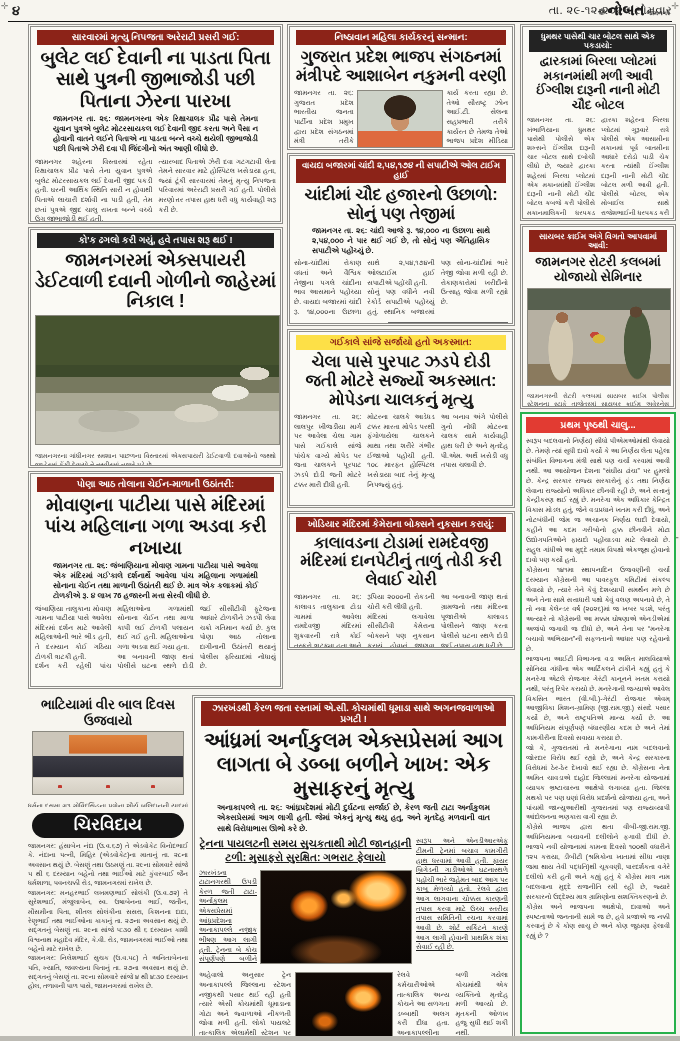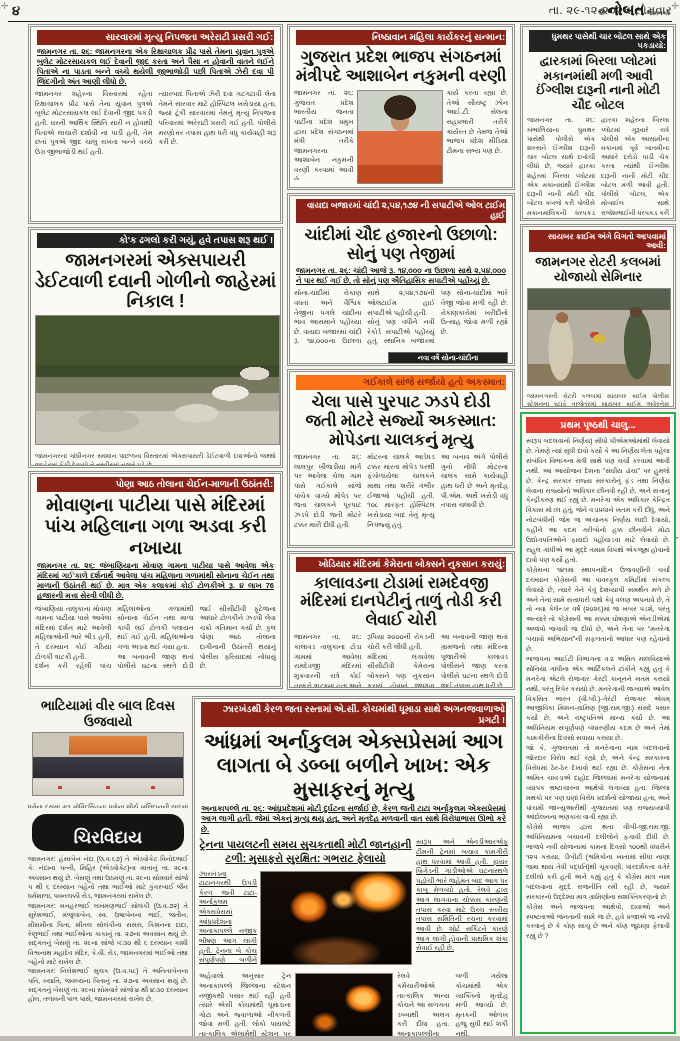--- a/index.html
+++ b/index.html
@@ -20,26 +20,26 @@
   .rail{width:156px;}
   .row-top{display:flex;gap:4px;}
   .colA{width:255px;}
   .colB{width:228px;}
   .row-bottom{display:flex;gap:4px;margin-top:3px;}
   .colD{width:160px;}
   .colE{width:323px;}
   
   .art{border:3px double #8e8d89;background:#fbfaf5;margin-bottom:3px;overflow:hidden;padding:2px 4px 2px;box-sizing:border-box;}
   .plain{border:none;background:transparent;}
-  .kick{display:block;font-weight:bold;font-size:9.3px;text-align:right;padding:2px 1px;margin:1px 2px 2px;line-height:1.15;}
+  .kick{display:block;font-weight:bold;font-size:9.3px;text-align:center;padding:2px 1px;margin:1px 2px 2px;line-height:1.15;}
   .k-m{background:#8c2318;color:#fff;}
   .k-b{background:#232323;color:#fff;}
-  .k-g{background:#f97316;color:#8c2318;}
+  .k-g{background:#fde047;color:#8c2318;}
   .hl{font-weight:bold;text-align:center;line-height:1.16;margin:2px 0 3px;color:#121212;letter-spacing:-.2px;}
-  .intro{font-size:7.5px;font-weight:bold;line-height:1.35;text-align:justify;white-space:pre-line;margin:1px 2px 2px;color:#111;text-decoration:underline;}
+  .intro{font-size:7.5px;font-weight:bold;line-height:1.35;text-align:justify;white-space:pre-line;margin:1px 18px 2px;color:#111;}
   .bd{font-size:6.8px;line-height:1.42;text-align:justify;white-space:pre-line;color:#242424;overflow:hidden;}
   .cols2{column-count:2;column-gap:6px;}
   .cols3{column-count:3;column-gap:6px;}
   .cap{font-size:6.5px;line-height:1.35;text-align:justify;color:#2a2a2a;white-space:pre-line;}
   .ph{position:relative;border:1px solid #8a887f;margin:2px auto;overflow:hidden;}
   
   .ph-garbage{width:243px;height:128px;background-image:
     radial-gradient(ellipse 30px 13px at 80% 60%,#eceadf 0 60%,transparent 62%),
     radial-gradient(ellipse 24px 11px at 90% 45%,#ded9cb 0 60%,transparent 62%),
     radial-gradient(ellipse 36px 15px at 66% 76%,#d8d4c5 0 60%,transparent 62%),
@@ -82,21 +82,21 @@
   .m1-row .bd{white-space:normal;}
   .minibox{border:1px solid #666;margin:2px 0 0 auto;width:118px;overflow:hidden;}
   .minibox-hd{background:#1f1f1f;color:#fff;font-size:7px;font-weight:bold;text-align:center;padding:1px 0;}
   .minibox-bd{font-size:6.4px;padding:1px 2px;text-align:justify;line-height:1.35;}
   .subhd{font-weight:bold;font-size:10.5px;text-align:center;line-height:1.3;margin:1px 0 3px;color:#121212;}
   .t-main{display:flex;gap:4px;text-decoration:underline;}
   .t-left{width:214px;}
   .t-inner{display:flex;gap:3px;}
   .t-right{width:99px;}
   .t-bottom{display:flex;gap:4px;margin-top:2px;}
-  .obit-hd{background:#141414;color:#fff;border-radius:14px;font-size:17px;font-weight:bold;text-align:center;padding:14px 0 3px;margin:3px 4px 3px;}
+  .obit-hd{background:#141414;color:#fff;border-radius:14px;font-size:17px;font-weight:bold;text-align:center;padding:2px 0 3px;margin:3px 4px 3px;}
   .cont{border:2.5px solid #28b14c;background:#fcfbf6;padding:3px 4px;box-sizing:border-box;overflow:hidden;}
   .cont-hd{background:#e23b32;color:#fff;font-weight:bold;font-size:9.5px;text-align:center;padding:2px 0;margin-bottom:3px;}
   .cont .bd{font-size:6.7px;line-height:1.48;}
   .footstrip{position:absolute;left:0;right:0;bottom:0;height:5px;background:#bcbab3;}
 </style>
 </head>
 <body>
 
 <div class="page">
   <span class="regmark" style="left:1px;top:1px">✛</span>
@@ -115,20 +115,21 @@
 
   <div class="content">
 
     <div class="zone">
       <div class="row-top">
 
         <div class="colA">
 
           <section class="art" style="height:200px">
             <div class="kick k-m">સારવારમાં મૃત્યુ નિપજતા અરેરાટી પ્રસરી ગઈ:</div>
+            <h2 class="hl" style="font-size:18.5px">બુલેટ લઈ દેવાની ના પાડતા પિતા સાથે પુત્રની જીભાજોડી પછી પિતાના ઝેરના પારખા</h2>
             <p class="intro">જામનગર તા. ૨૬: જામનગરના એક રિક્ષાચાલક પ્રૌઢ પાસે તેમના યુવાન પુત્રએ બુલેટ મોટરસાયકલ લઈ દેવાની જીદ કરતા અને પૈસા ન હોવાની વાતને લઈને પિતાએ ના પાડતા બન્ને વચ્ચે થયેલી જીભાજોડી પછી પિતાએ ઝેરી દવા પી જિંદગીનો અંત આણી લીધો છે.</p>
             <div class="bd cols2" style="height:86px">જામનગર શહેરના વિસ્તારમાં રહેતા રિક્ષાચાલક પ્રૌઢ પાસે તેના યુવાન પુત્રએ બુલેટ મોટરસાયકલ લઈ દેવાની જીદ પકડી હતી. ઘરની આર્થિક સ્થિતિ સારી ન હોવાથી પિતાએ લાચારી દર્શાવી ના પાડી હતી, તેમ છતાં પુત્રએ જીદ ચાલુ રાખતા બન્ને વચ્ચે ઉગ્ર જીભાજોડી થઈ હતી.
 ત્યારબાદ પિતાએ ઝેરી દવા ગટગટાવી લેતા તેમને સારવાર માટે હોસ્પિટલ ખસેડાયા હતા, જ્યાં ટૂંકી સારવારમાં તેમનું મૃત્યુ નિપજતા પરિવારમાં અરેરાટી પ્રસરી ગઈ હતી. પોલીસે મરણોત્તર તપાસ હાથ ધરી વધુ કાર્યવાહી શરૂ કરી છે.</div>
           </section>
 
           <section class="art" style="height:241px">
             <div class="kick k-b">કો'ક ઢગલો કરી ગયું, હવે તપાસ શરૂ થઈ !</div>
             <h2 class="hl" style="font-size:18px">જામનગરમાં એક્સપાયરી ડેઈટવાળી દવાની ગોળીનો જાહેરમાં નિકાલ !</h2>
             <div class="ph ph-garbage"></div>
             <p class="cap">જામનગરના ગાંધીનગર સ્મશાન પાછળના વિસ્તારમાં એક્સપાયરી ડેઈટવાળી દવાઓનો જથ્થો જાહેરમાં ફેંકી દેવાયો તે તસ્વીરમાં નજરે પડે છે.</p>
@@ -141,21 +142,21 @@
             <p class="intro">જામનગર તા. ૨૬: જંબાણિયાના મોવાણ ગામના પાટીયા પાસે આવેલા એક મંદિરમાં ગઈ'કાલે દર્શનાર્થે આવેલા પાંચ મહિલાના ગળામાંથી સોનાના ચેઈન તથા માળાની ઉઠાંતરી થઈ છે. માત્ર એક કલાકમાં કોઈ ટોળકીએ રૂ. ૪ લાખ 76 હજારની મત્તા સેરવી લીધી છે.</p>
             <div class="bd cols3" style="height:108px">જંબાણિયા તાલુકાના મોવાણ ગામના પાટીયા પાસે આવેલા મંદિરમાં દર્શન માટે આવેલી મહિલાઓની ભારે ભીડ હતી, તે દરમ્યાન કોઈ ગઠિયા ટોળકી ત્રાટકી હતી.
 દર્શન કરી રહેલી પાંચ મહિલાઓના ગળામાંથી સોનાના ચેઈન તથા માળા કાપી લઈ ટોળકી પલાયન થઈ ગઈ હતી. મહિલાઓના ગળા અડવા થઈ ગયા હતા.
 આ બનાવની જાણ થતાં પોલીસે ઘટના સ્થળે દોડી જઈ સીસીટીવી ફૂટેજના આધારે ટોળકીને ઝડપી લેવા ચક્રો ગતિમાન કર્યા છે. કુલ પોણા આઠ તોલાના દાગીનાની ઉઠાંતરી થયાનું પોલીસ ફરિયાદમાં નોંધાયું છે.</div>
           </section>
 
         </div>
 
         <div class="colB">
 
-          <section class="art" style="height:166px">
+          <section class="art" style="height:126px">
             <div class="kick k-m">નિષ્ઠાવાન મહિલા કાર્યકરનું સન્માન:</div>
             <h2 class="hl" style="font-size:16.5px">ગુજરાત પ્રદેશ ભાજપ સંગઠનમાં મંત્રીપદે આશાબેન નકુમની વરણી</h2>
             <div class="m1-row">
               <div class="bd" style="width:62px;height:92px">જામનગર તા. ૨૬: ગુજરાત પ્રદેશ ભારતીય જનતા પાર્ટીના પ્રદેશ પ્રમુખ દ્વારા પ્રદેશ સંગઠનમાં મંત્રી તરીકે જામનગરના આશાબેન નકુમની વરણી કરવામાં આવી છે.</div>
               <div class="ph ph-portrait"></div>
               <div class="bd" style="width:64px;height:92px">કાર્ય કરતા રહ્યા છે. તેઓ સૌરાષ્ટ્ર ઝોન આઈ.ટી. સેલના સહપ્રભારી તરીકે કાર્યરત છે તેમજ તેઓ ભાજપ પ્રદેશ મીડિયા ટીમના સભ્ય પણ છે.</div>
             </div>
 
           </section>
 

